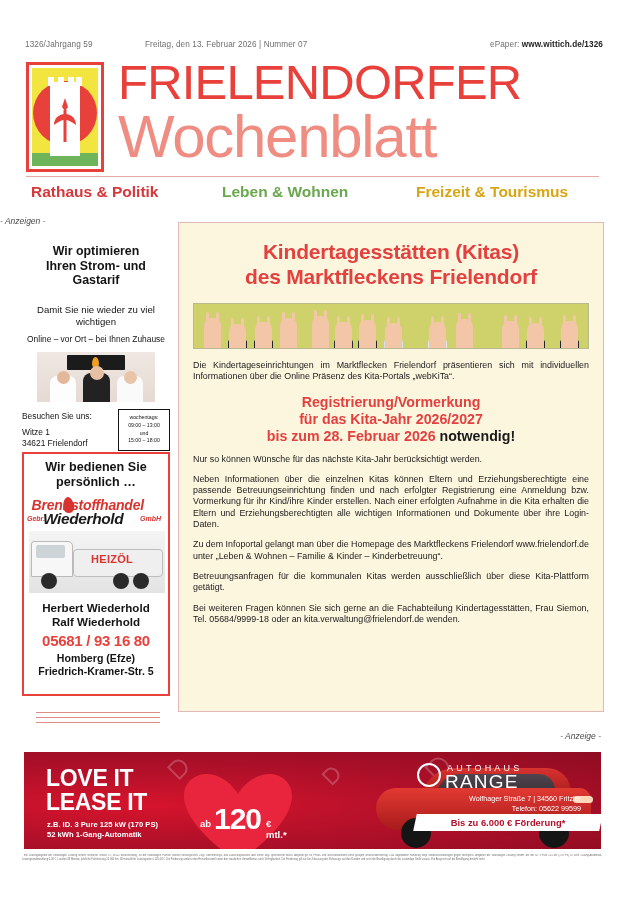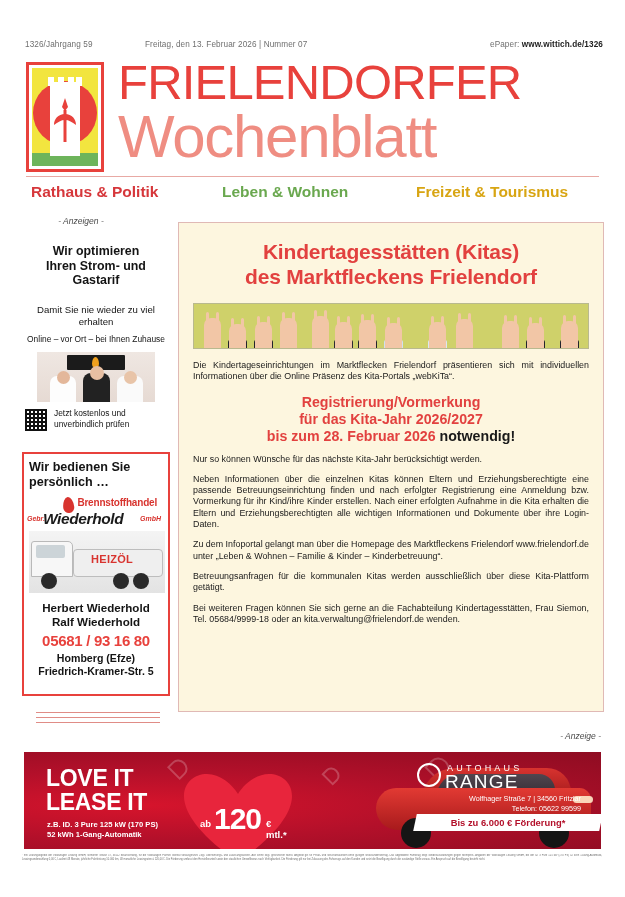--- a/index.html
+++ b/index.html
@@ -68,21 +68,21 @@
     position:absolute;left:26px;top:183px;width:575px;height:22px;
     font-size:15.5px;font-weight:bold;
   }
   .nav span{position:absolute;top:0;white-space:nowrap;}
   .nav .n1{left:5px;color:#d6373b;}
   .nav .n2{left:196px;color:#6aa84f;}
   .nav .n3{left:390px;color:#d8a513;}
 
   
   .anz-left{
-    position:absolute;left:0;top:216px;width:174px;text-align:center;
+    position:absolute;left:0;top:216px;width:174px;text-align:left;
     font-size:8.5px;font-style:italic;color:#4b4b4b;padding-right:12px;box-sizing:border-box;
   }
   .ad1{position:absolute;left:22px;top:228px;width:148px;}
   .ad1 h3{
     margin:16px;font-size:12.4px;line-height:14.5px;font-weight:bold;text-align:center;color:#141414;
   }
   .ad1 .sub{
     margin-top:7px;font-size:9.6px;line-height:12px;text-align:center;color:#141414;
   }
   .ad1 .sub2{
@@ -120,24 +120,24 @@
       linear-gradient(#111 50%,transparent 50%);
     background-size:4px 4px,4px 4px;
     border:1px solid #fff;
   }
   .ad1-bottom .btxt{position:absolute;left:32px;top:0px;font-size:8.4px;line-height:11px;color:#141414;}
 
   .ad2{
     position:absolute;left:22px;top:452px;width:148px;height:244px;
     border:2px solid #e8413c;box-sizing:border-box;background:#fff;padding:6px 5px;
   }
-  .ad2 h3{margin:0;font-size:12.6px;line-height:15px;font-weight:bold;text-align:left;color:#141414;}
+  .ad2 h3{margin:0;font-size:12.6px;line-height:15px;font-weight:bold;text-align:center;color:#141414;}
   .ad2-logo{margin:7px 0 0;text-align:center;position:relative;height:30px;}
   .ad2-logo .bh{
-    position:absolute;right:6px;top:0px;font-size:10px;font-weight:bold;color:#d8342f;
+    position:absolute;right:19px;top:0px;font-size:14px;font-style:italic;font-weight:bold;color:#d8342f;
     letter-spacing:-.2px;
   }
   .ad2-logo .flame2{
     position:absolute;left:34px;top:0px;width:11px;height:16px;background:#d8342f;
     border-radius:50% 50% 50% 50%/65% 65% 35% 35%;transform:rotate(-6deg);
   }
   .ad2-logo .wname{
     position:absolute;left:14px;top:13px;font-size:15.5px;font-weight:bold;font-style:italic;color:#1b1b1b;
     letter-spacing:-.4px;
   }
@@ -297,31 +297,42 @@
   <div class="nav">
     <span class="n1">Rathaus &amp; Politik</span>
     <span class="n2">Leben &amp; Wohnen</span>
     <span class="n3">Freizeit &amp; Tourismus</span>
   </div>
 
   <div class="anz-left">- Anzeigen -</div>
 
   <div class="ad1">
     <h3>Wir optimieren Ihren Strom- und Gastarif</h3>
-    <div class="sub">Damit Sie nie wieder zu viel erhalten</div>
+    <div class="sub">Damit Sie nie wieder zu viel wichtigen</div>
     <div class="sub2">Online – vor Ort – bei Ihnen Zuhause</div>
     <div class="ad1-photo">
       <div class="plaque"></div>
         <div class="flame"></div>
       <div class="p1"></div>
         <div class="p1h"></div>
       <div class="p2"></div>
         <div class="p2h"></div>
       <div class="p3"></div>
         <div class="p3h"></div>
+    </div>
+    <div class="ad1-visit">
+      <div class="vtxt">Besuchen Sie uns:</div>
+      <div class="addr" style="white-space:pre-line">Witze 1
+34621 Frielendorf</div>
+      <div class="ad1-hours">
+        <span>wochentags:</span>
+        <span>09:00 – 13:00</span>
+        <span>und</span>
+        <span>15:00 – 18:00</span>
+      </div>
     </div>
     <div class="ad1-bottom">
       <div class="qr"></div>
       <div class="btxt">Jetzt kostenlos und unverbindlich prüfen</div>
     </div>
   </div>
 
   <div class="ad2">
     <h3>Wir bedienen Sie persönlich …</h3>
     <div class="ad2-logo">

